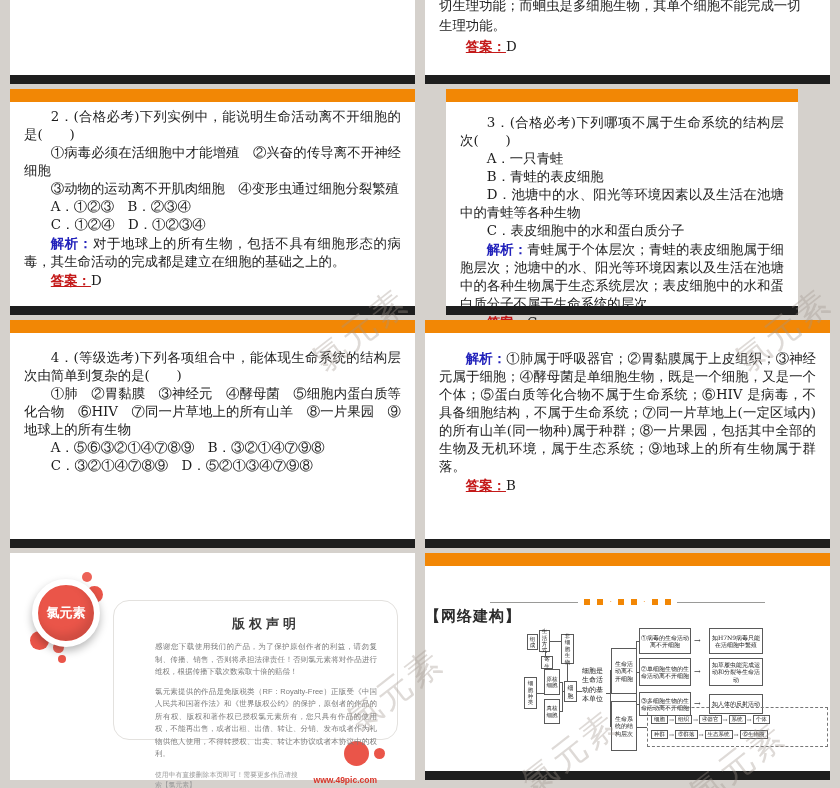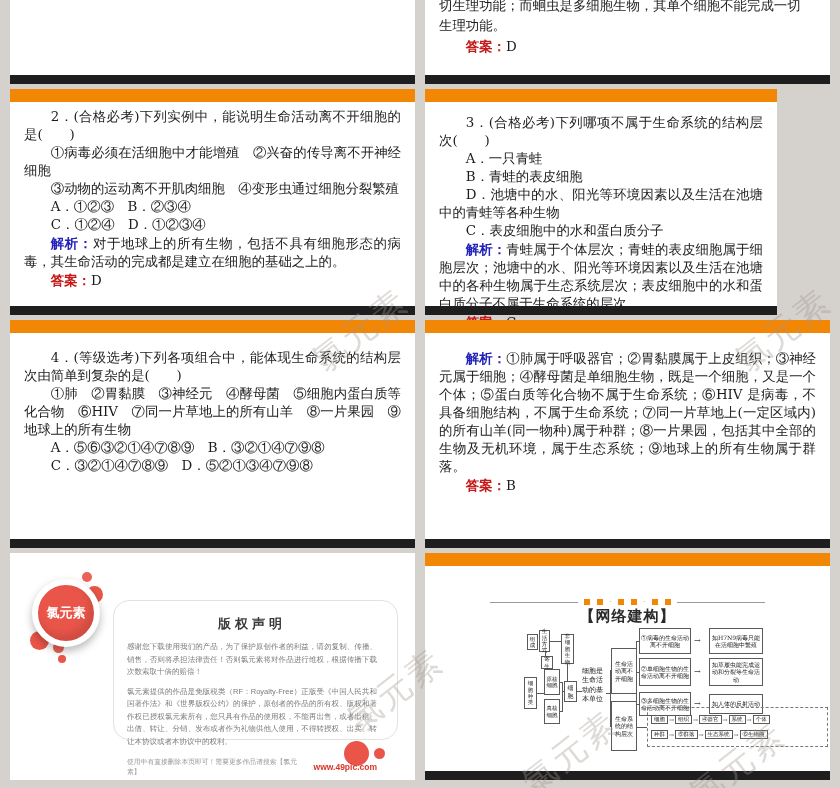--- a/index.html
+++ b/index.html
@@ -6,49 +6,49 @@
   .canvas{position:relative;width:840px;height:788px;background:#d5d1cc;overflow:hidden;
           font-family:"DejaVu Serif","Liberation Serif",serif;}
   .slide{position:absolute;background:#ffffff;}
   .obar{position:absolute;left:0;top:0;right:0;height:13px;background:#f28705;}
   .kbar{position:absolute;left:0;bottom:0;right:0;height:9px;background:#1e1e1e;}
   .qbody{position:absolute;left:0;right:0;top:13px;bottom:9px;padding:6px 14px 0;
          font-size:13.4px;line-height:18px;color:#1c1c1c;text-align:justify;}
   .qbody p{margin:0;}
   p.ind{text-indent:2em;}
   .jx{color:#2222bb;font-weight:bold;font-style:normal;}
-  .da{color:#c41a1a;font-weight:bold;font-style:normal;}
+  .da{color:#c41a1a;font-weight:bold;font-style:normal;text-decoration:underline;}
   
   .prevbody{position:absolute;left:0;right:0;top:-4px;padding:0 14px;font-size:13.4px;
             line-height:20px;color:#1c1c1c;}
   .prevbody p{margin:0;}
   
   .wm{position:absolute;font-family:"Liberation Sans",sans-serif;font-size:34px;letter-spacing:3px;
       color:rgba(160,148,140,0.35);transform:rotate(-38deg);pointer-events:none;z-index:5;}
   
   .cp-rect{position:absolute;left:103px;top:47px;width:285px;height:140px;border:1px solid #e3e1de;
-           border-radius:16px;background:#fff;box-sizing:border-box;padding:12px 20px 0 13px;
+           border-radius:16px;background:#fff;box-sizing:border-box;padding:12px 20px 0 41px;
            font-family:"Liberation Sans",sans-serif;}
   .cp-title{text-align:center;font-size:13px;font-weight:bold;letter-spacing:4px;color:#3a3a3a;margin:2px 0 8px;}
   .cp-p{font-size:7.5px;line-height:12.5px;color:#7b7b7b;margin:0 0 7px;text-align:justify;}
   .cp-footrow{display:flex;justify-content:space-between;align-items:center;margin-top:9px;}
   .cp-foot{font-size:6.8px;color:#9a9a9a;}
   .cp-url{font-size:8.5px;font-weight:bold;color:#d8362a;text-decoration:none;margin-left:12px;}
   .badge{position:absolute;left:22px;top:26px;width:56px;height:56px;border-radius:50%;
          background:#ea5549;border:6px solid #ffffff;
          box-shadow:0 4px 8px rgba(0,0,0,.28), inset -4px -6px 8px rgba(0,0,0,.12);
          display:flex;align-items:center;justify-content:center;color:#fff;font-size:13px;
          font-weight:bold;font-family:"Liberation Sans",sans-serif;z-index:3;}
   .rc{position:absolute;border-radius:50%;background:#ea5549;}
   
   .deco{position:absolute;left:0;right:0;top:46px;display:flex;align-items:center;justify-content:center;gap:5px;}
   .deco .ln{width:88px;height:1px;background:#9a9a98;}
   .deco .sq{width:6px;height:6px;background:#f28705;display:inline-block;margin:0 1px;}
   .deco .dot{color:#f28705;font-size:8px;line-height:6px;}
-  .net-title{position:absolute;left:0;right:0;top:54px;text-align:center;font-size:15px;
+  .net-title{position:absolute;left:0;right:0;top:54px;text-align:left;font-size:15px;
              font-weight:bold;letter-spacing:1px;color:#2a2a2a;}
   .net{position:absolute;left:0;top:0;width:405px;height:218px;}
   .nb{position:absolute;border:1px solid #5a5a5a;background:#fff;box-sizing:border-box;
       display:flex;align-items:center;justify-content:center;text-align:center;
       font-size:6px;line-height:1.18;color:#222;padding:1px;word-break:break-all;}
   .nb.nbs{font-size:5.5px;}
   .ntext{position:absolute;font-size:7px;line-height:1.35;color:#222;word-break:break-all;}
   .cl{position:absolute;background:#5a5a5a;}
   .narr{position:absolute;font-size:8px;color:#444;line-height:1;}
   .narr::before{content:"→";}
@@ -84,21 +84,21 @@
       <p class="ind">①病毒必须在活细胞中才能增殖　②兴奋的传导离不开神经细胞</p>
       <p class="ind">③动物的运动离不开肌肉细胞　④变形虫通过细胞分裂繁殖</p>
       <p class="ind">A．①②③　B．②③④</p>
       <p class="ind">C．①②④　D．①②③④</p>
       <p class="ind"><b class="jx">解析：</b><span>对于地球上的所有生物，包括不具有细胞形态的病毒，其生命活动的完成都是建立在细胞的基础之上的。</span></p>
       <p class="ind"><b class="da">答案：</b><span>D</span></p>
     </div>
     <div class="kbar"></div>
   </div>
 
-  <div class="slide" style="left:425px;top:89px;width:352px;height:226px;">
+  <div class="slide" style="left:446px;top:89px;width:352px;height:226px;">
     <div class="obar"></div>
     <div class="qbody" style="padding-top:12px;">
       <p class="ind">3．(合格必考)下列哪项不属于生命系统的结构层次(　　)</p>
       <p class="ind">A．一只青蛙</p>
       <p class="ind">B．青蛙的表皮细胞</p>
       <p class="ind">D．池塘中的水、阳光等环境因素以及生活在池塘中的青蛙等各种生物</p>
       <p class="ind">C．表皮细胞中的水和蛋白质分子</p>
       <p class="ind"><b class="jx">解析：</b><span>青蛙属于个体层次；青蛙的表皮细胞属于细胞层次；池塘中的水、阳光等环境因素以及生活在池塘中的各种生物属于生态系统层次；表皮细胞中的水和蛋白质分子不属于生命系统的层次。</span></p>
       <p class="ind"><b class="da">答案：</b><span>C</span></p>
     </div>

